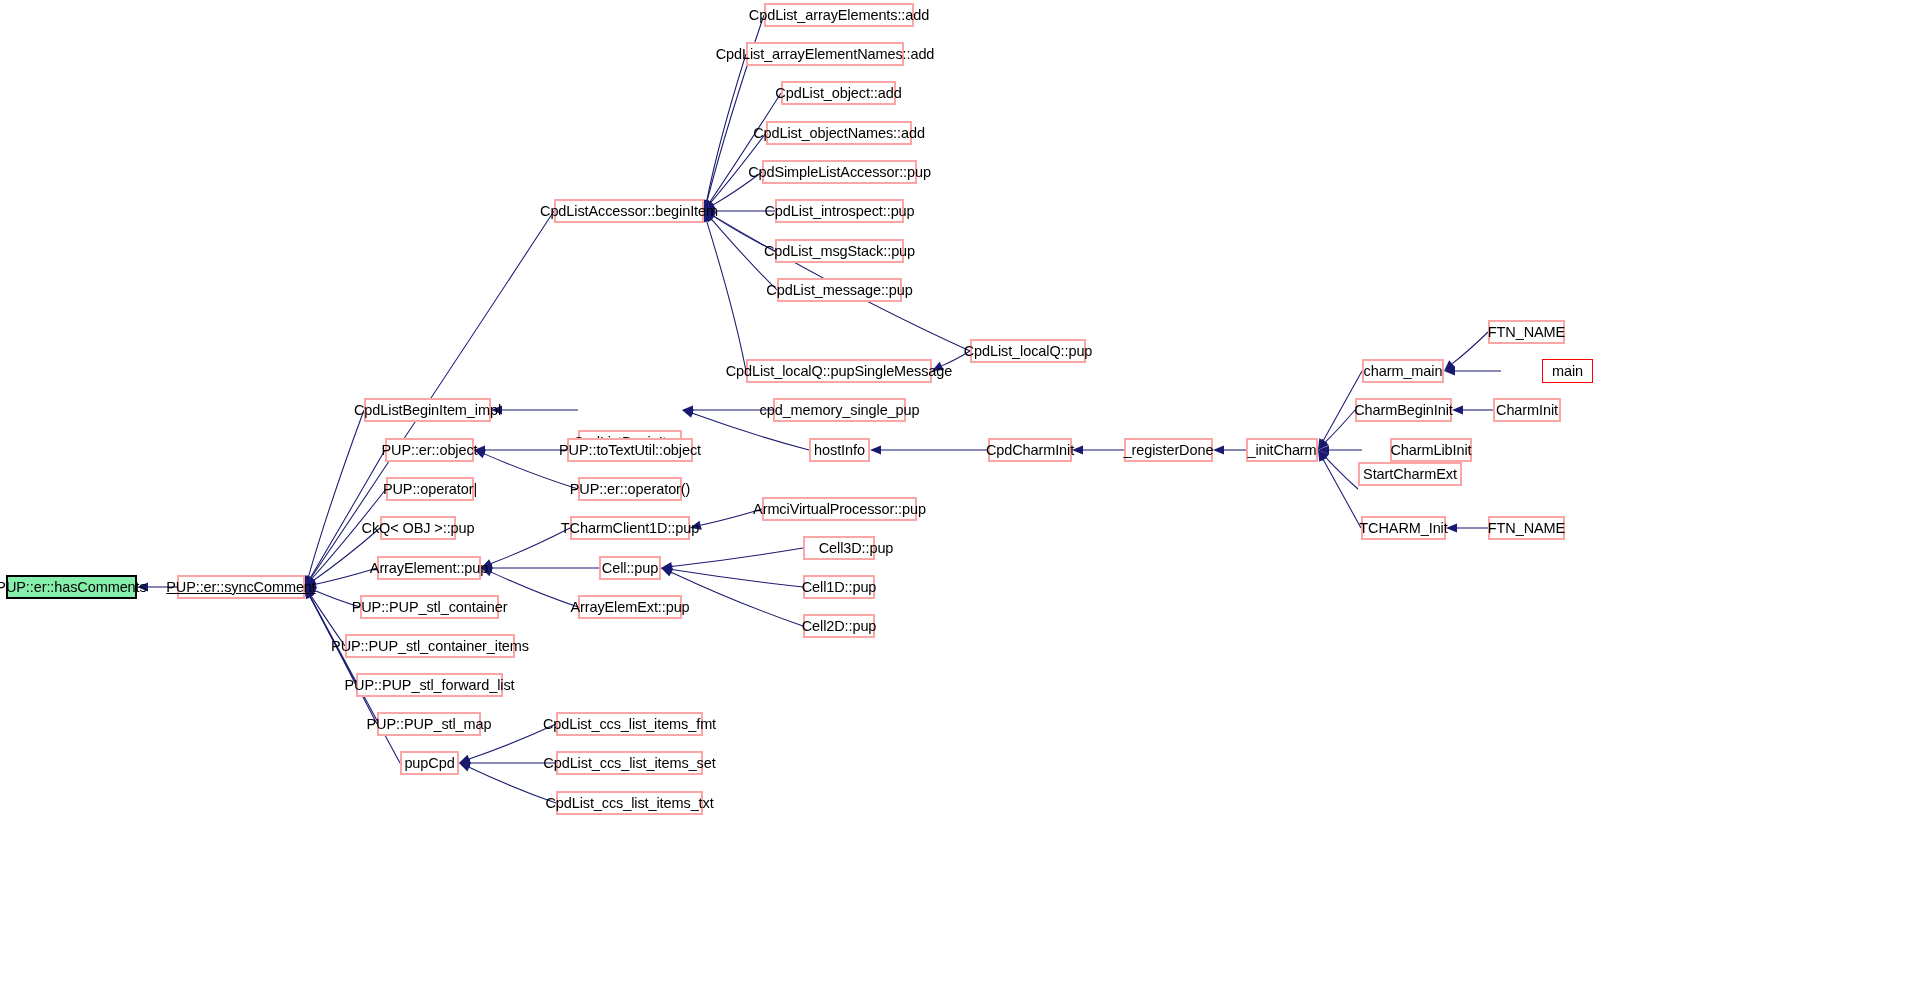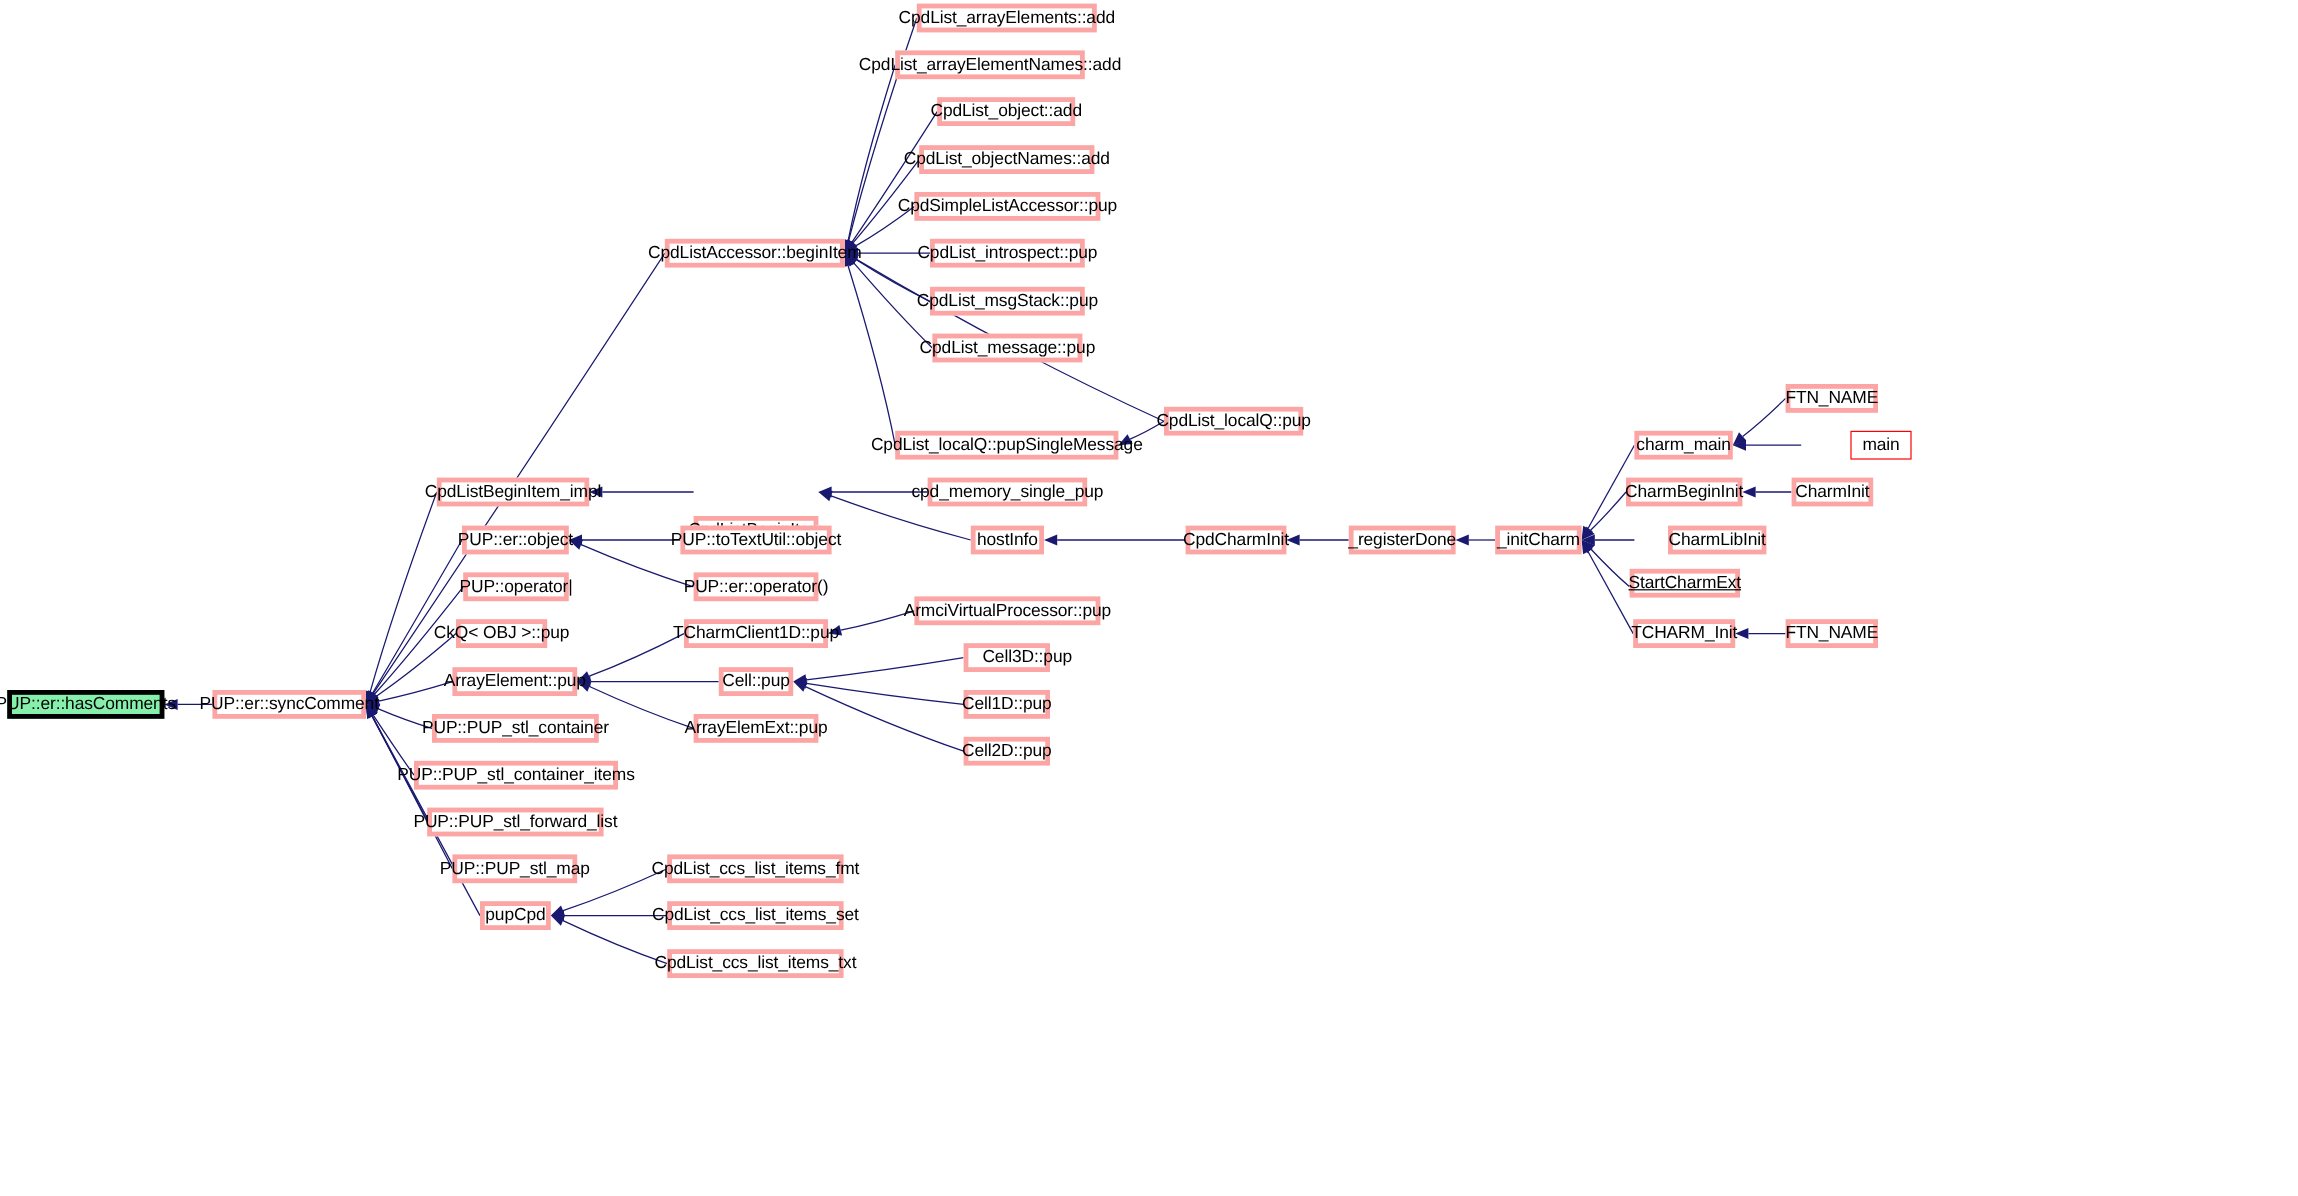--- a/index.html
+++ b/index.html
@@ -20,21 +20,21 @@
     position: absolute;
     left: 0;
     top: 0;
     width: 1915px;
     height: 997px;
     pointer-events: none;
   }
   .node {
     position: absolute;
     box-sizing: border-box;
-    border: 4px solid #fca5a5;
+    border: 2px solid #fca5a5;
     background: #ffffff;
     color: #000000;
     font-size: 14.5px;
     line-height: 1;
     height: 24px;
     display: flex;
     align-items: center;
     justify-content: center;
     white-space: nowrap;
     padding: 0 7px;
@@ -150,21 +150,21 @@
       <path d="M 1488 332 Q 1468.1659081657547 351.3618086712628 1452.2318163315094 363.7036173425256" stroke="#191970" stroke-width="1.05" fill="none"></path>
       <polygon points="1444,371 1449.1806017656565,360.2612214220762 1455.2830308973623,367.14601326297503" fill="#191970"></polygon>
       <path d="M 1501 371 L 1455 371" stroke="#191970" stroke-width="1.05" fill="none"></path>
       <polygon points="1444,371 1455,366.4 1455,375.6" fill="#191970"></polygon>
       <path d="M 1493 410 L 1463 410" stroke="#191970" stroke-width="1.05" fill="none"></path>
       <polygon points="1452,410 1463,405.4 1463,414.6" fill="#191970"></polygon>
       <path d="M 1488 528 L 1457 528" stroke="#191970" stroke-width="1.05" fill="none"></path>
       <polygon points="1446,528 1457,523.4 1457,532.6" fill="#191970"></polygon>
     </svg>
 <div class="node root" style="left: 6px; top: 575px; width: 131px;">PUP::er::hasComments</div>
-    <div class="node" style="left: 177px; top: 575px; width: 128px;">PUP::er::syncComment</div>
+    <div class="node" style="left: 177px; top: 575px; width: 128px; text-decoration: underline;">PUP::er::syncComment</div>
     <div class="node" style="left: 554px; top: 199px; width: 150px;">CpdListAccessor::beginItem</div>
     <div class="node" style="left: 364px; top: 398px; width: 127px;">CpdListBeginItem_impl</div>
     <div class="node" style="left: 385px; top: 438px; width: 89px;">PUP::er::object</div>
     <div class="node" style="left: 386px; top: 477px; width: 88px;">PUP::operator|</div>
     <div class="node" style="left: 380px; top: 516px; width: 76px;">CkQ&lt; OBJ &gt;::pup</div>
     <div class="node" style="left: 377px; top: 556px; width: 104px;">ArrayElement::pup</div>
     <div class="node" style="left: 360px; top: 595px; width: 139px;">PUP::PUP_stl_container</div>
     <div class="node" style="left: 345px; top: 634px; width: 170px;">PUP::PUP_stl_container_items</div>
     <div class="node" style="left: 356px; top: 673px; width: 147px;">PUP::PUP_stl_forward_list</div>
     <div class="node" style="left: 377px; top: 712px; width: 104px;">PUP::PUP_stl_map</div>
@@ -196,16 +196,16 @@
     <div class="node" style="left: 803px; top: 614px; width: 72px;">Cell2D::pup</div>
     <div class="node" style="left: 556px; top: 712px; width: 147px;">CpdList_ccs_list_items_fmt</div>
     <div class="node" style="left: 556px; top: 751px; width: 147px;">CpdList_ccs_list_items_set</div>
     <div class="node" style="left: 556px; top: 791px; width: 147px;">CpdList_ccs_list_items_txt</div>
     <div class="node" style="left: 1362px; top: 359px; width: 82px;">charm_main</div>
     <div class="node" style="left: 1488px; top: 320px; width: 77px;">FTN_NAME</div>
     <div class="node highlight" style="left: 1501px; top: 359px; width: 51px;">main</div>
     <div class="node" style="left: 1355px; top: 398px; width: 97px;">CharmBeginInit</div>
     <div class="node" style="left: 1493px; top: 398px; width: 68px;">CharmInit</div>
     <div class="node" style="left: 1362px; top: 438px; width: 82px; margin-left: 28px;">CharmLibInit</div>
-    <div class="node" style="left: 1358px; top: 474px; width: 92px; text-decoration: underline;">StartCharmExt</div>
+    <div class="node" style="left: 1358px; top: 462px; width: 104px;">StartCharmExt</div>
     <div class="node" style="left: 1361px; top: 516px; width: 85px;">TCHARM_Init</div>
     <div class="node" style="left: 1488px; top: 516px; width: 77px;">FTN_NAME</div>
   </div>
 
 </body></html>

